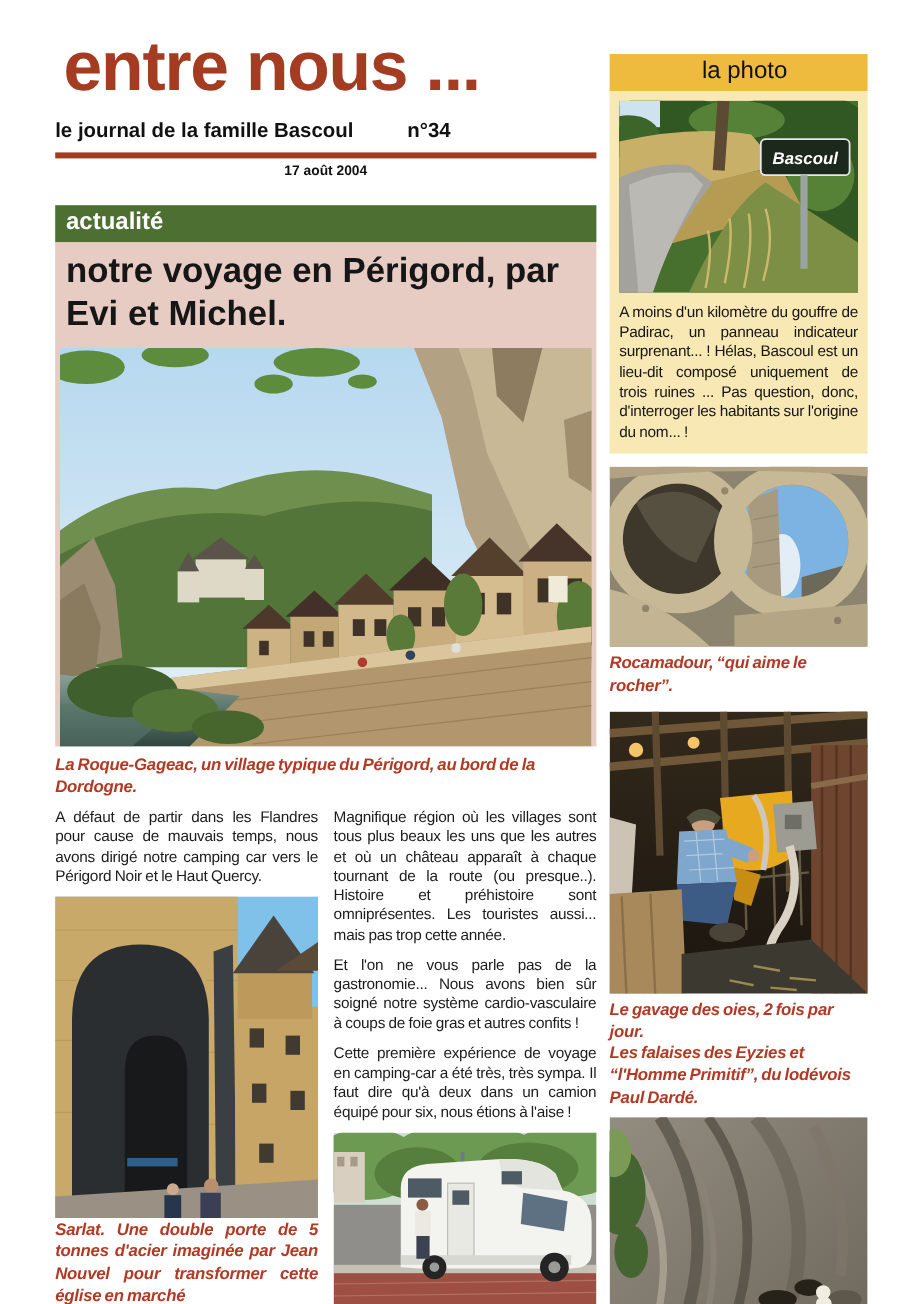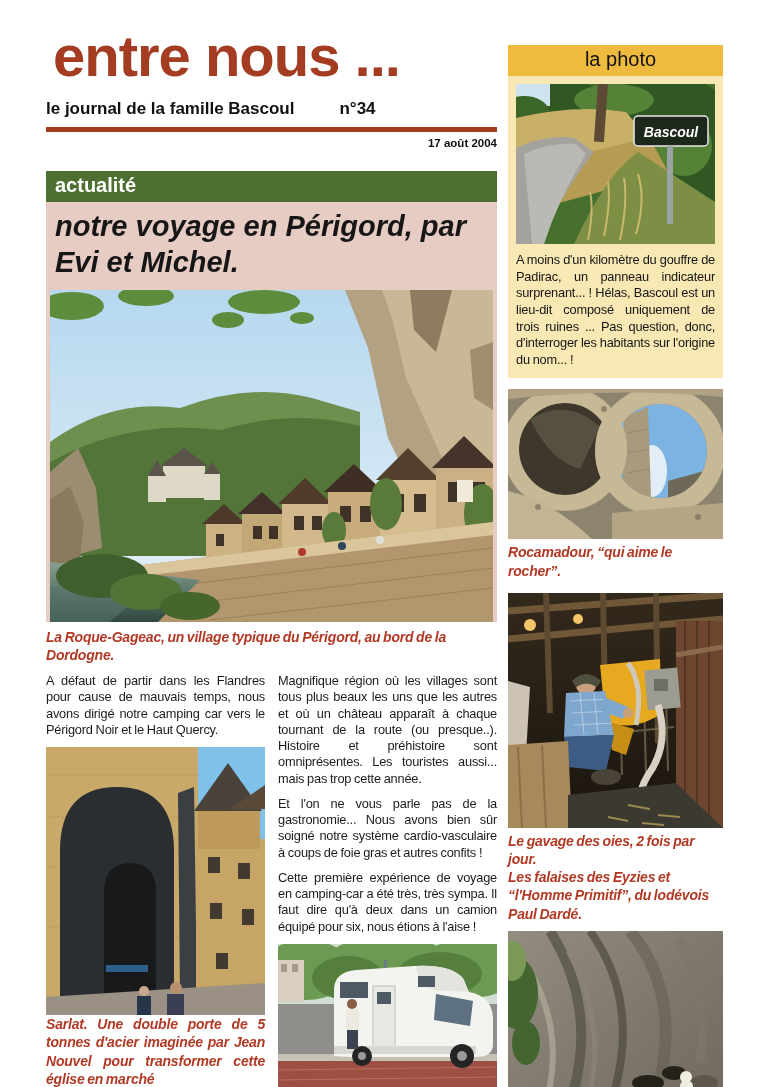--- a/index.html
+++ b/index.html
@@ -18,26 +18,26 @@
 
   
   .masthead h1{
     margin:26px 0 0 7px;font-size:58px;line-height:1.05;font-weight:bold;
     letter-spacing:-1px;color:var(--red);
   }
   .subtitle-row{margin-top:12px;display:flex;justify-content:flex-start;align-items:baseline;
     font-weight:bold;font-size:17px;color:#111;gap:15px;}
   .subtitle-row .issue{margin-left:30px;}
   .rule{height:5px;background:var(--red);margin-top:8px;}
-  .date-row{text-align:right;font-weight:bold;font-size:11.5px;margin-top:5px;color:#111;}
+  .date-row{text-align:center;font-weight:bold;font-size:11.5px;margin-top:5px;color:#111;}
 
   
   .section-bar{margin-top:22px;background:var(--green);color:#fff;
     font-size:20px;font-weight:bold;padding:3px 0 5px 9px;}
-  .pink-block{background:var(--pink);padding:5px 4px 0 4px;font-style:italic;}
+  .pink-block{background:var(--pink);padding:5px 4px 0 4px;}
   .pink-block h2{margin:2px 0 9px 5px;font-size:29px;line-height:1.24;font-weight:bold;color:#161616;}
   figure{margin:0;}
   figure svg{display:block;}
 
   .caption{color:var(--capred);font-weight:bold;font-style:italic;
     font-size:14px;line-height:1.3;margin:6px 0 0;letter-spacing:-0.2px;word-spacing:-1px;}
 
   .body-cols{display:flex;gap:13px;margin-top:9px;}
   .bcol{width:219px;flex:none;font-size:12.8px;line-height:1.27;text-align:justify;
     letter-spacing:-0.2px;word-spacing:-0.5px;color:#1c1c1c;}

